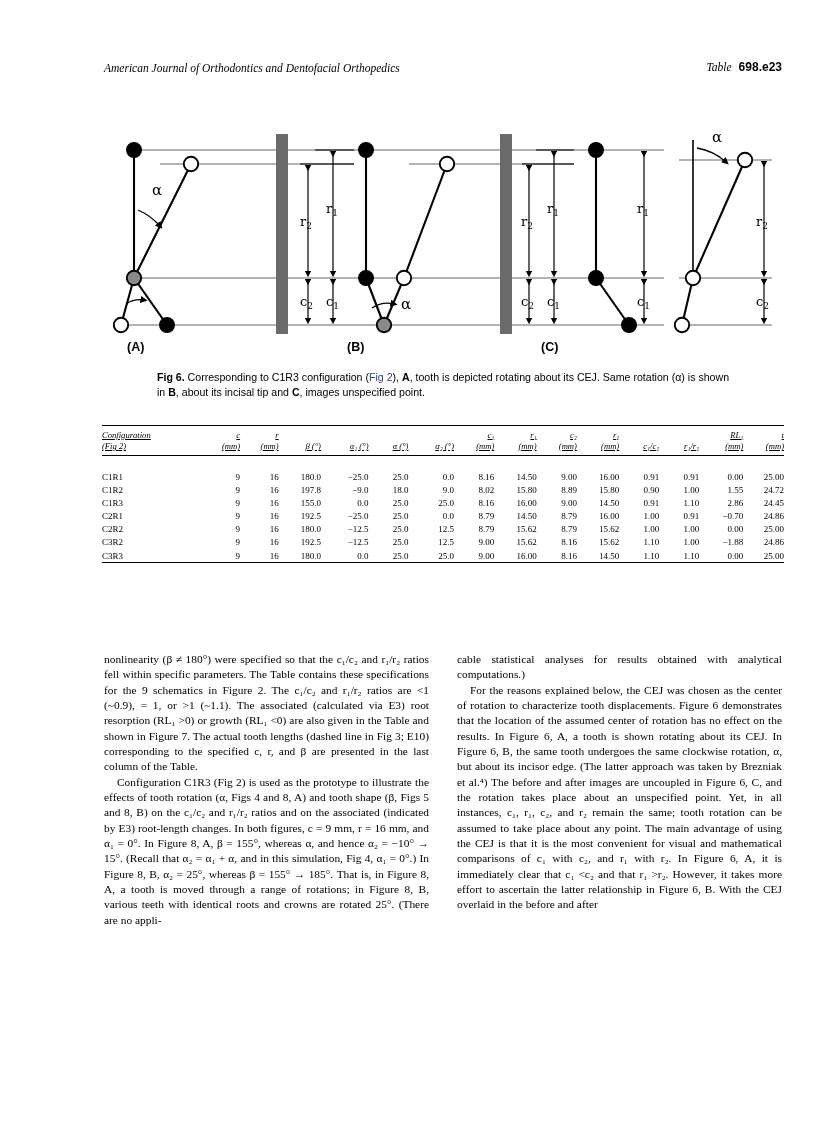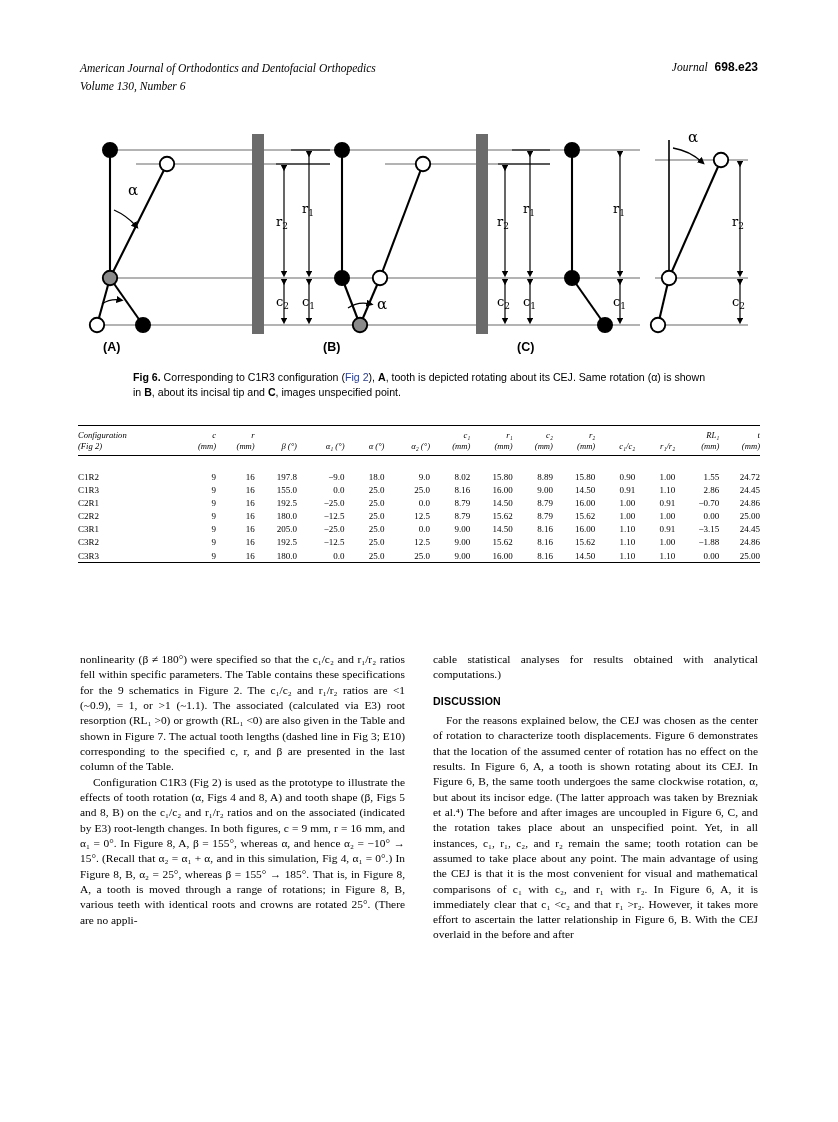--- a/index.html
+++ b/index.html
@@ -4,21 +4,21 @@
 <style>
   html, body { margin:0; padding:0; }
   body {
     width: 838px; height: 1122px;
     background: #ffffff;
     font-family: "Liberation Serif", serif;
     color: #000;
     position: relative;
     overflow: hidden;
   }
-  .page { position:absolute; inset:0; padding: 16px; }
+  .page { position:absolute; inset:0; padding: 16px; margin-left: 24px; }
 
   
   .runhead {
     position:absolute; left:80px; top:60px; width:678px;
     display:flex; justify-content:space-between; align-items:flex-start;
   }
   .runhead-left { font-style: italic; font-size: 11.5px; line-height: 1.55; }
   .runhead-right { font-size: 11.5px; white-space:nowrap; }
   .runhead-right .jname { font-style: italic; }
   .runhead-right .pageno { font-weight: bold; font-family:"Liberation Sans", sans-serif; font-size:12px; margin-left:7px;}
@@ -44,21 +44,21 @@
   
   .table-block { position:absolute; left:78px; top:425px; width:682px; }
   .table-title {
     font-family:"Liberation Sans", sans-serif;
     font-size:10.6px; margin-bottom:5px;
   }
   .table-title b { font-weight:bold; }
   table.data { border-collapse:collapse; width:682px; font-size:8.6px; }
   table.data thead th {
     font-style:italic; font-weight:normal; vertical-align:bottom;
-    padding:0 0 3px 0; line-height:1.3; text-align:right; white-space:nowrap;
+    padding:0 0 3px 0; line-height:1.3; text-align:right; white-space:nowrap;text-decoration:underline;
   }
   table.data thead th.cfg { text-align:left; }
   .rule-top { border-top:1.6px solid #000; }
   .rule-mid { border-top:0.9px solid #000; }
   .rule-bot { border-top:1.6px solid #000; }
   table.data tbody td {
     text-align:right; padding:1.55px 0; white-space:nowrap; font-size:9px;
   }
   table.data tbody td.cfg { text-align:left; }
   .thead-pad td { height:6px; padding:0; }
@@ -81,24 +81,23 @@
   }
 </style>
 </head>
 <body>
 
 <div class="page">
 
   <div class="runhead">
     <div class="runhead-left">
       <div>American Journal of Orthodontics and Dentofacial Orthopedics</div>
-      <div>Volume 130, Number 6</div>
     </div>
     <div class="runhead-right">
-      <span class="jname">Journal</span><span class="pageno">698.e23</span>
+      <span class="jname">Table</span><span class="pageno">698.e23</span>
     </div>
   </div>
 
   <div class="figure-wrap">
     <svg class="fig-svg" width="678" height="245" viewBox="0 0 678 245">
       <defs>
         <marker id="ah" markerWidth="7" markerHeight="7" refX="3.2" refY="3.2" orient="auto">
           <path d="M0,0 L6.4,3.2 L0,6.4 z" fill="#000"></path>
         </marker>
         <marker id="ahs" markerWidth="6" markerHeight="6" refX="2.8" refY="2.8" orient="auto">
@@ -299,20 +298,37 @@
             <div>(mm)</div>
           </th>
         </tr>
         <tr class="rule-mid">
             <td colspan="15" style="height:5px;padding:0;"></td>
           </tr>
       </thead>
       <tbody id="table-body">
           <tr class="thead-pad">
             <td colspan="15"></td>
+          </tr>
+          <tr>
+            <td class="cfg">C1R1</td>
+            <td>9</td>
+            <td>16</td>
+            <td>180.0</td>
+            <td>−25.0</td>
+            <td>25.0</td>
+            <td>0.0</td>
+            <td>8.16</td>
+            <td>14.50</td>
+            <td>9.00</td>
+            <td>16.00</td>
+            <td>0.91</td>
+            <td>0.91</td>
+            <td>0.00</td>
+            <td>25.00</td>
           </tr>
           <tr>
             <td class="cfg">C1R2</td>
             <td>9</td>
             <td>16</td>
             <td>197.8</td>
             <td>−9.0</td>
             <td>18.0</td>
             <td>9.0</td>
             <td>8.02</td>
@@ -369,37 +385,20 @@
             <td>8.79</td>
             <td>15.62</td>
             <td>8.79</td>
             <td>15.62</td>
             <td>1.00</td>
             <td>1.00</td>
             <td>0.00</td>
             <td>25.00</td>
           </tr>
           <tr>
-            <td class="cfg">C3R1</td>
-            <td>9</td>
-            <td>16</td>
-            <td>205.0</td>
-            <td>−25.0</td>
-            <td>25.0</td>
-            <td>0.0</td>
-            <td>9.00</td>
-            <td>14.50</td>
-            <td>8.16</td>
-            <td>16.00</td>
-            <td>1.10</td>
-            <td>0.91</td>
-            <td>−3.15</td>
-            <td>24.45</td>
-          </tr>
-          <tr>
             <td class="cfg">C3R2</td>
             <td>9</td>
             <td>16</td>
             <td>192.5</td>
             <td>−12.5</td>
             <td>25.0</td>
             <td>12.5</td>
             <td>9.00</td>
             <td>15.62</td>
             <td>8.16</td>
@@ -435,18 +434,17 @@
     </table>
   </div>
 
   <div class="cols">
     <div class="col left">
       <p>nonlinearity (β ≠ 180°) were specified so that the c₁/c₂ and r₁/r₂ ratios fell within specific parameters. The Table contains these specifications for the 9 schematics in Figure 2. The c₁/c₂ and r₁/r₂ ratios are &lt;1 (~0.9), = 1, or &gt;1 (~1.1). The associated (calculated via E3) root resorption (RL₁ &gt;0) or growth (RL₁ &lt;0) are also given in the Table and shown in Figure 7. The actual tooth lengths (dashed line in Fig 3; E10) corresponding to the specified c, r, and β are presented in the last column of the Table.</p>
       <p class="ind">Configuration C1R3 (Fig 2) is used as the prototype to illustrate the effects of tooth rotation (α, Figs 4 and 8, A) and tooth shape (β, Figs 5 and 8, B) on the c₁/c₂ and r₁/r₂ ratios and on the associated (indicated by E3) root-length changes. In both figures, c = 9 mm, r = 16 mm, and α₁ = 0°. In Figure 8, A, β = 155°, whereas α, and hence α₂ = −10° → 15°. (Recall that α₂ = α₁ + α, and in this simulation, Fig 4, α₁ = 0°.) In Figure 8, B, α₂ = 25°, whereas β = 155° → 185°. That is, in Figure 8, A, a tooth is moved through a range of rotations; in Figure 8, B, various teeth with identical roots and crowns are rotated 25°. (There are no appli-</p>
     </div>
     <div class="col right">
       <p>cable statistical analyses for results obtained with analytical computations.)</p>
-      <div class="sechead">DISCUSSION</div>
       <p class="ind">For the reasons explained below, the CEJ was chosen as the center of rotation to characterize tooth displacements. Figure 6 demonstrates that the location of the assumed center of rotation has no effect on the results. In Figure 6, A, a tooth is shown rotating about its CEJ. In Figure 6, B, the same tooth undergoes the same clockwise rotation, α, but about its incisor edge. (The latter approach was taken by Brezniak et al.⁴) The before and after images are uncoupled in Figure 6, C, and the rotation takes place about an unspecified point. Yet, in all instances, c₁, r₁, c₂, and r₂ remain the same; tooth rotation can be assumed to take place about any point. The main advantage of using the CEJ is that it is the most convenient for visual and mathematical comparisons of c₁ with c₂, and r₁ with r₂. In Figure 6, A, it is immediately clear that c₁ &lt;c₂ and that r₁ &gt;r₂. However, it takes more effort to ascertain the latter relationship in Figure 6, B. With the CEJ overlaid in the before and after</p>
     </div>
   </div>
 
 </div>
 
 </body></html>

